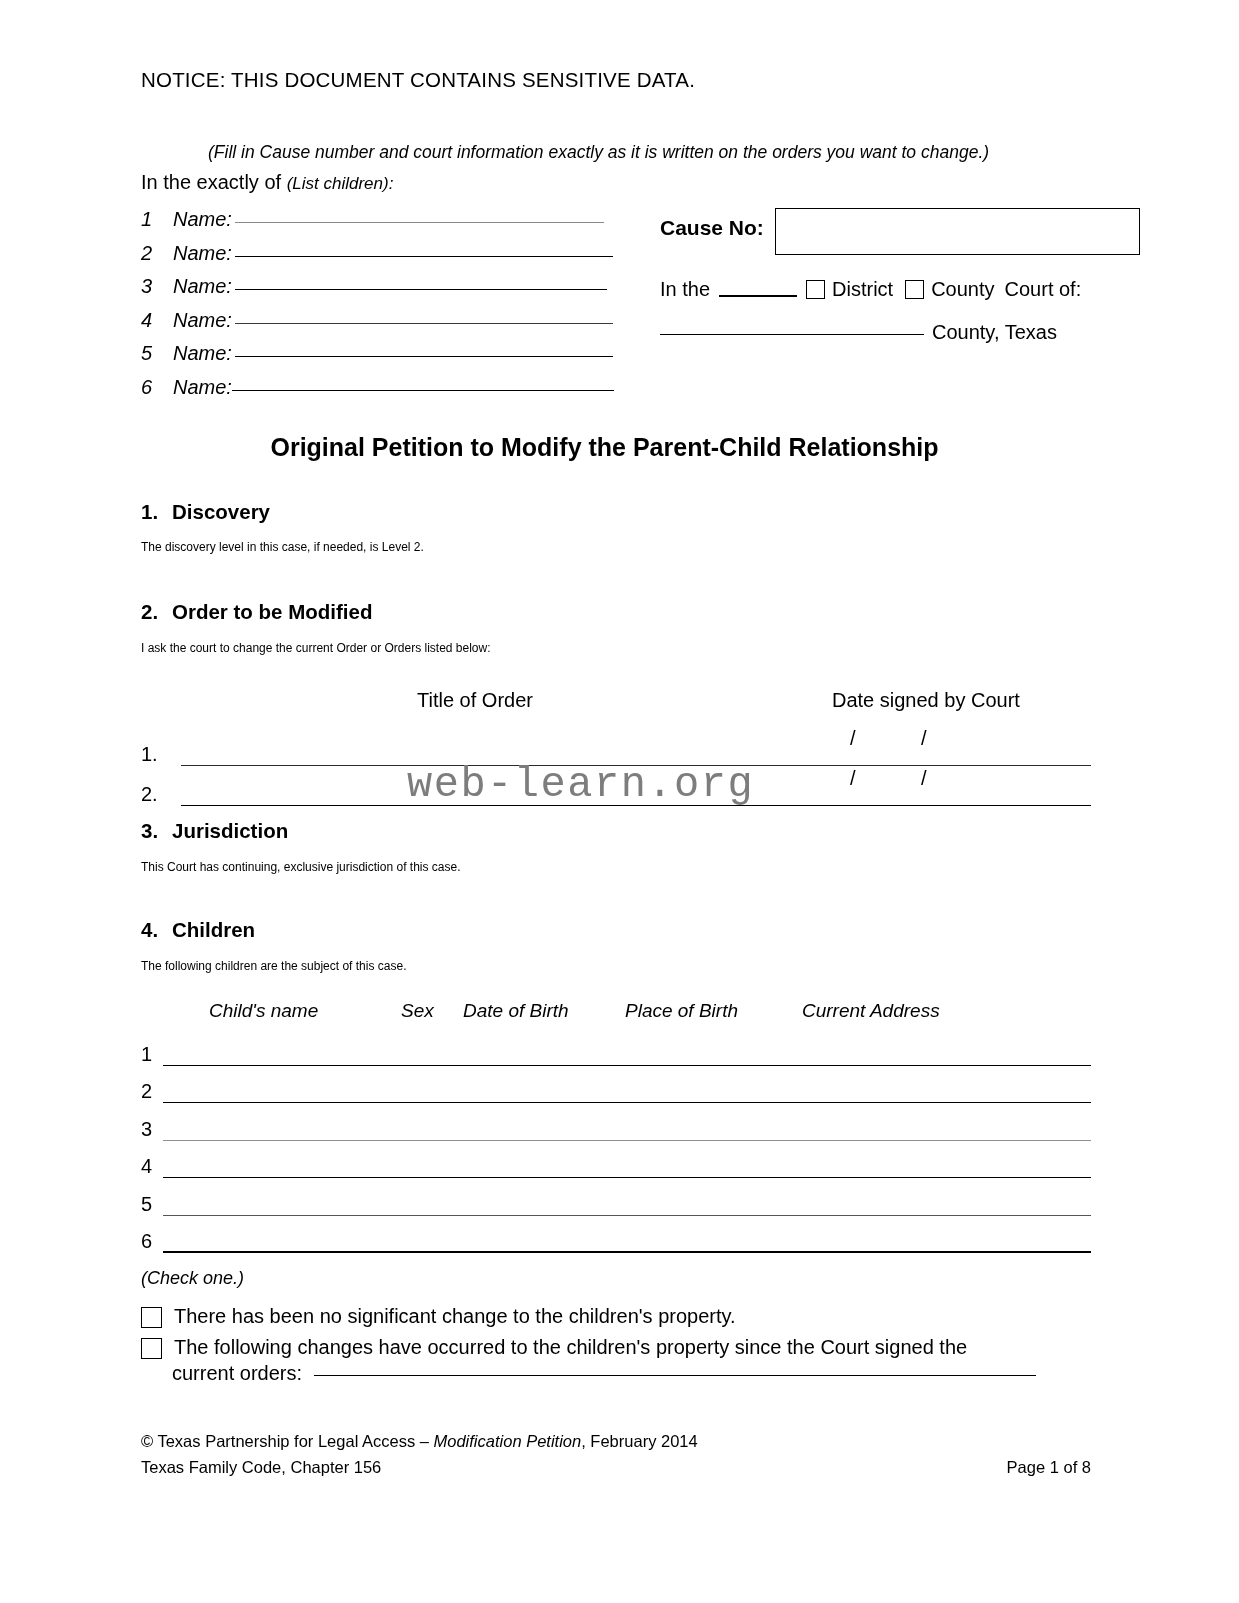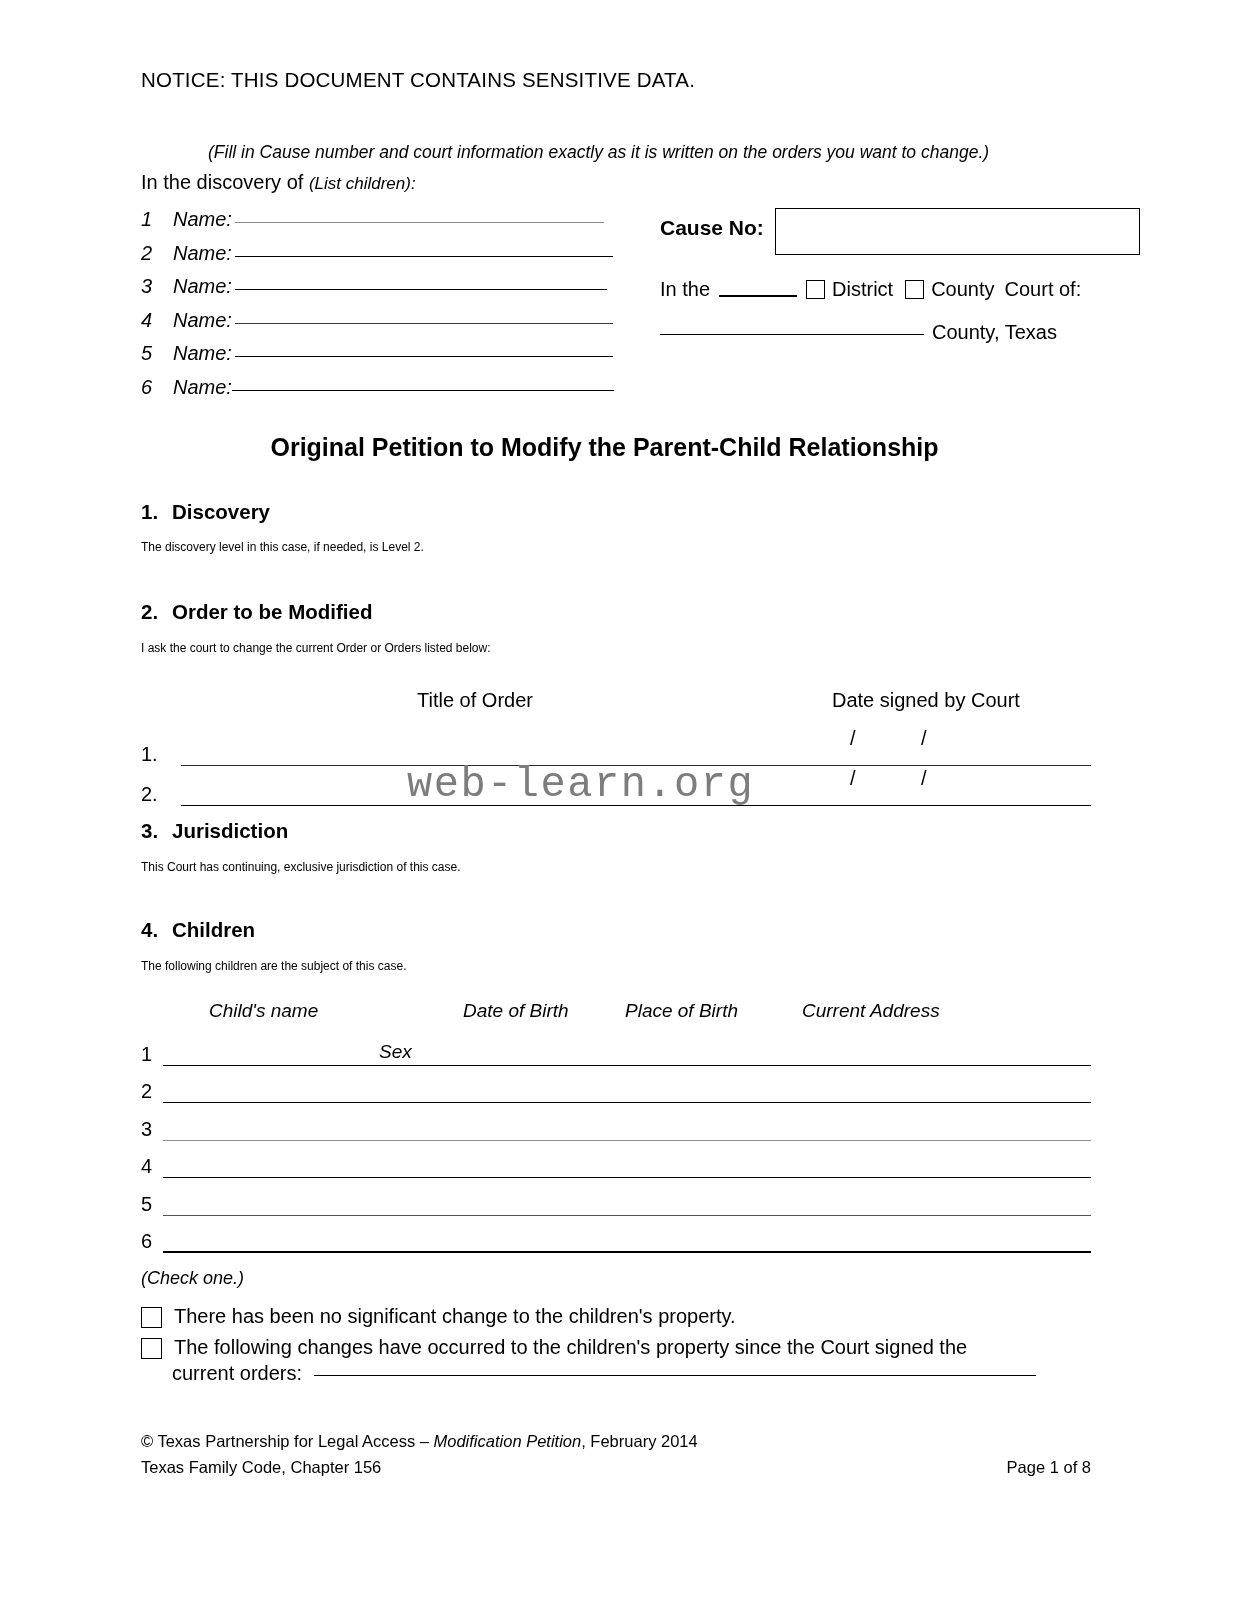--- a/index.html
+++ b/index.html
@@ -230,21 +230,21 @@
   .child-head {
     position: absolute;
     left: 141px;
     top: 1000px;
     width: 960px;
     font-size: 19px;
     font-style: italic;
   }
   .child-head span { position: absolute; white-space: nowrap; }
   .child-head .ch0 { left: 68px; }
-  .child-head .ch1 { left: 238px; margin-top: 41px; }
+  .child-head .ch1 { left: 260px; }
   .child-head .ch2 { left: 322px; }
   .child-head .ch3 { left: 484px; }
   .child-head .ch4 { left: 661px; }
 
   .child-rows {
     position: absolute;
     left: 141px;
     top: 1028px;
     width: 950px;
   }
@@ -318,21 +318,21 @@
 </head>
 <body>
 
 <div class="page">
 
   <div class="notice">NOTICE: THIS DOCUMENT CONTAINS SENSITIVE DATA.</div>
 
   <div class="fillin">(Fill in Cause number and court information exactly as it is written on the orders you want to change.)</div>
 
   <div class="interest">
-    <span>In the discovery of</span>
+    <span>In the exactly of</span>
     <i>(List children):</i>
   </div>
 
   <div class="names">
     <div class="name-row">
       <span class="num">1</span>
       <span class="lbl">Name:</span>
       <span class="rule faint" style="flex:0 0 369px;"></span>
     </div>
     <div class="name-row">

